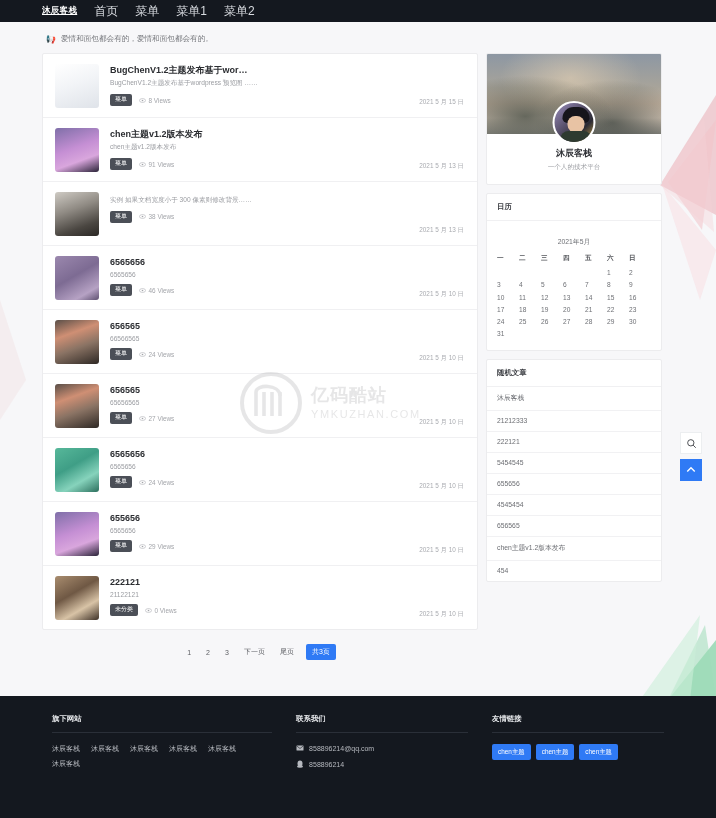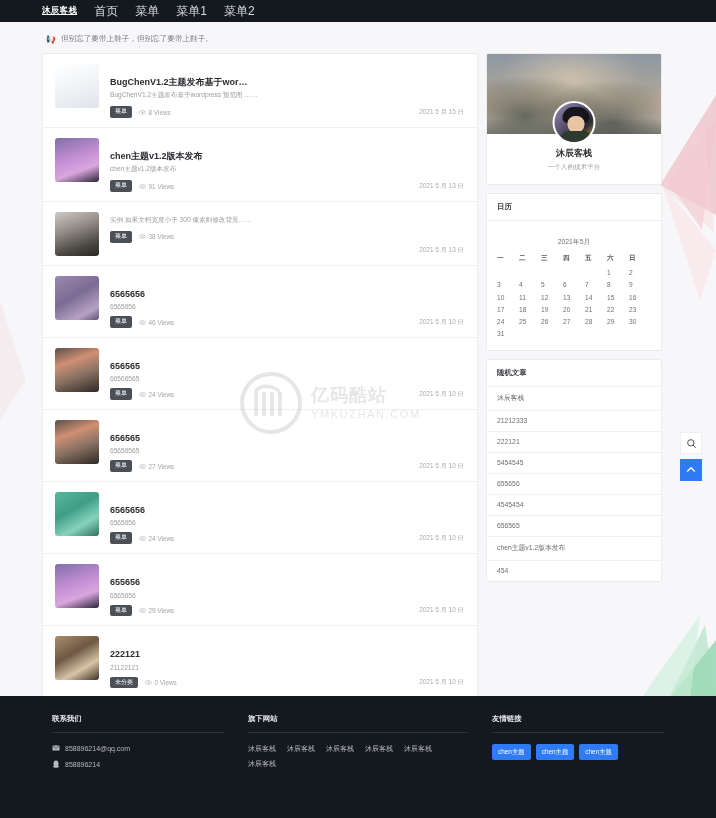--- a/index.html
+++ b/index.html
@@ -50,21 +50,21 @@
   }
   .post:last-child { border-bottom: none; }
   .thumb {
     width: 44px; height: 44px; flex: 0 0 44px;
     border-radius: 3px; background-size: cover; background-position: center;
   }
   .post-body { flex: 1 1 auto; min-width: 0; padding-top: 1px; }
   .post-title {
     font-size: 9px; font-weight: bold; color: #2b2d31;
     white-space: nowrap; overflow: hidden; text-overflow: ellipsis;
-    line-height: 1.25; text-decoration: none; display: block; margin-top: 12px;
+    line-height: 1.25; text-decoration: none; display: block;
   }
   .post-excerpt {
     font-size: 6.6px; color: #9a9ca1; margin-top: 3px;
     white-space: nowrap; overflow: hidden; text-overflow: ellipsis;
   }
   .post-meta { display: flex; align-items: center; gap: 7px; margin-top: 6px; }
   .cat-tag {
     background: #4b4f57; color: #fff; font-size: 6px;
     padding: 2px 5px; border-radius: 2px; text-decoration: none;
     line-height: 1.3;
@@ -221,21 +221,21 @@
   <a class="nav-link" href="#">首页</a>
   <a class="nav-link" href="#">菜单</a>
   <a class="nav-link" href="#">菜单1</a>
   <a class="nav-link" href="#">菜单2</a>
 </div>
 
 <div class="page">
 
   <div class="notice">
     <span class="horn">📢</span>
-    <span>但别忘了要带上鞋子，但别忘了要带上鞋子。</span>
+    <span>爱情和面包都会有的，爱情和面包都会有的。</span>
   </div>
 
   <div class="layout">
 
     <div>
       <div class="post-list">
           <div class="post">
             <div class="thumb" style="background: linear-gradient(160deg, rgb(255, 255, 255) 0%, rgb(242, 244, 247) 45%, rgb(223, 227, 233) 100%);"></div>
             <div class="post-body">
               <a class="post-title" href="#">BugChenV1.2主题发布基于wor…</a>
@@ -555,48 +555,48 @@
     </svg>
   </div>
   <div class="float-btn float-top">
     <svg width="12" height="12" viewBox="0 0 16 16">
       <polyline points="3,10 8,5 13,10" fill="none" stroke="#ffffff" stroke-width="1.8"></polyline>
     </svg>
   </div>
 </div>
 
 <div class="footer">
+  <div class="fcol wide">
+    <div class="fcol-title">旗下网站</div>
+    <div class="fcol-links">
+        <a href="#">沐辰客栈</a>
+        <a href="#">沐辰客栈</a>
+        <a href="#">沐辰客栈</a>
+        <a href="#">沐辰客栈</a>
+        <a href="#">沐辰客栈</a>
+        <a href="#">沐辰客栈</a>
+      </div>
+  </div>
   <div class="fcol">
     <div class="fcol-title">联系我们</div>
     <div class="contact-row">
       <svg class="ico" viewBox="0 0 16 16">
         <rect x="1" y="3" width="14" height="10" rx="1" fill="#b6b9bf"></rect>
         <path d="M1.6 4 L8 9 L14.4 4" fill="none" stroke="#14181f" stroke-width="1.2"></path>
       </svg>
       <span>858896214@qq.com</span>
     </div>
     <div class="contact-row">
       <svg class="ico" viewBox="0 0 16 16">
         <ellipse cx="8" cy="7" rx="5" ry="6" fill="#b6b9bf"></ellipse>
         <ellipse cx="8" cy="13" rx="6" ry="2.4" fill="#b6b9bf"></ellipse>
       </svg>
       <span>858896214</span>
     </div>
   </div>
-  <div class="fcol wide">
-    <div class="fcol-title">旗下网站</div>
-    <div class="fcol-links">
-        <a href="#">沐辰客栈</a>
-        <a href="#">沐辰客栈</a>
-        <a href="#">沐辰客栈</a>
-        <a href="#">沐辰客栈</a>
-        <a href="#">沐辰客栈</a>
-        <a href="#">沐辰客栈</a>
-      </div>
-  </div>
   <div class="fcol">
     <div class="fcol-title">友情链接</div>
     <div class="linkbtns">
         <a class="btn-blue" href="#">chen主题</a>
         <a class="btn-blue" href="#">chen主题</a>
         <a class="btn-blue" href="#">chen主题</a>
       </div>
   </div>
 </div>
 

